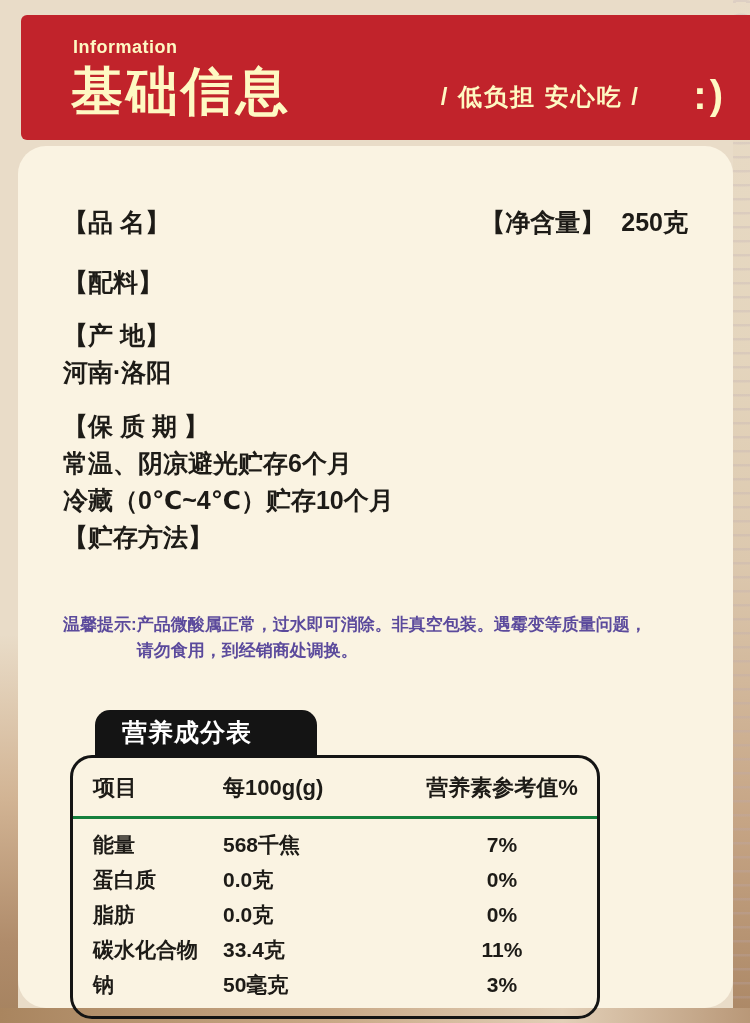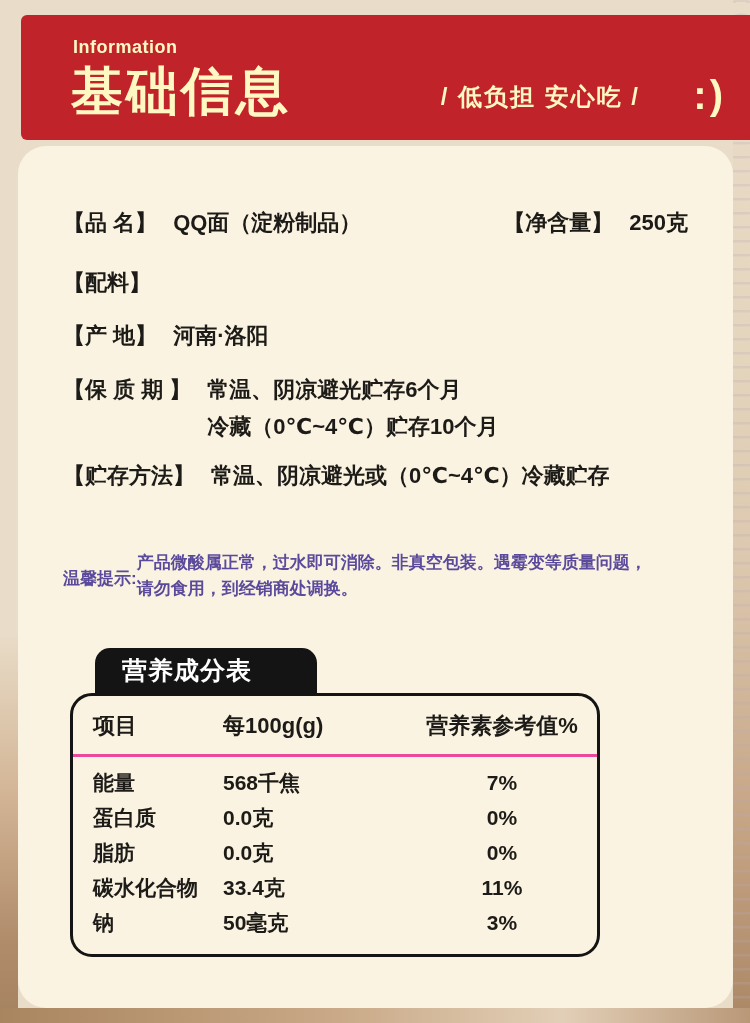--- a/index.html
+++ b/index.html
@@ -40,48 +40,48 @@
   .subtitle{position:absolute;right:122px;bottom:27px;font-size:24px;font-weight:700;letter-spacing:2px;white-space:nowrap;}
   .smiley{position:absolute;right:36px;bottom:22px;font-size:40px;font-weight:800;letter-spacing:3px;}
 
   
   .card{
     position:absolute;left:18px;top:146px;width:715px;height:862px;z-index:1;
     background:var(--card,#faf3e2);border-radius:28px;
   }
   .content{padding:58px 45px 0 45px;color:#1d1b17;}
 
-  .info-row{display:flex;align-items:flex-start;column-gap:16px;font-size:22px;font-weight:600;line-height:37px;}
+  .info-row{display:flex;align-items:flex-start;font-size:25px;font-weight:600;line-height:37px;}
   .info-label{white-space:nowrap;flex:0 0 auto;}
   .info-value{flex:1 1 auto;}
   .row-name{margin-bottom:23px;}
   .row-name .pair{display:flex;column-gap:16px;}
   .pair-right{margin-left:auto;}
   .row-ingredients{margin-bottom:16px;}
   .row-ingredients .info-value{text-align:justify;}
-  .row-origin{margin-bottom:17px;}
-  .row-shelf{margin-bottom:12px;}
+  .row-origin{margin-bottom:17px;flex-direction:column;}
+  .row-shelf{flex-direction:column;}
   .row-storage{margin-bottom:56px;align-items:flex-end;}
 
   .tip{display:flex;font-size:17px;line-height:26px;font-weight:600;color:var(--purple,#5b4a9c);margin-bottom:46px;}
-  .tip-label{white-space:nowrap;margin-top:16px;}
+  .tip-label{white-space:nowrap;}
   .tip-text{width:516px;}
 
   
   .nut-tab{
     margin-left:32px;width:222px;height:45px;background:#141414;color:#fff;
     border-radius:15px 15px 0 0;display:flex;align-items:center;
     font-size:25px;font-weight:800;padding-left:27px;box-sizing:border-box;letter-spacing:1px;
   }
   .nut-table{
     margin-left:7px;width:530px;border:3px solid #141414;border-radius:22px;
     box-sizing:border-box;background:transparent;
   }
   .t-grid{display:grid;grid-template-columns:150px 196px auto;align-items:center;}
-  .t-head{padding:15px 0 13px;border-bottom:3px solid #ec4899;font-size:22px;font-weight:800;}
+  .t-head{padding:15px 0 13px;border-bottom:3px solid #15803d;font-size:22px;font-weight:800;}
   .t-body{padding:8px 0 14px;}
   .t-row{height:35px;font-size:21px;font-weight:600;}
   .c1{padding-left:20px;text-align:left;}
   .c2{text-align:left;}
   .c3{text-align:center;padding-right:12px;}
 </style>
 </head>
 <body>
 
 <div class="stage">
@@ -95,21 +95,20 @@
     <div class="subtitle">/  低负担 安心吃  /</div>
     <div class="smiley">:)</div>
   </div>
 
   <div class="card">
     <div class="content">
 
       <div class="info-row row-name">
         <div class="pair">
           <span class="info-label">【品 名】</span>
-          <span class="info-value">QQ面（淀粉制品）</span>
         </div>
         <div class="pair pair-right">
           <span class="info-label">【净含量】</span>
           <span class="info-value">250克</span>
         </div>
       </div>
 
       <div class="info-row row-ingredients">
         <span class="info-label">【配料】</span>
       </div>
@@ -122,21 +121,20 @@
       <div class="info-row row-shelf">
         <span class="info-label">【保 质 期 】</span>
         <span class="info-value">
           <div>常温、阴凉避光贮存6个月</div>
           <div>冷藏（0℃~4℃）贮存10个月</div>
         </span>
       </div>
 
       <div class="info-row row-storage">
         <span class="info-label">【贮存方法】</span>
-        <span class="info-value">常温、阴凉避光或（0℃~4℃）冷藏贮存</span>
       </div>
 
       <div class="tip">
         <span class="tip-label">温馨提示:</span>
         <span class="tip-text">产品微酸属正常，过水即可消除。非真空包装。遇霉变等质量问题，请勿食用，到经销商处调换。</span>
       </div>
 
       <div class="nut-tab">
         <span>营养成分表</span>
       </div>

